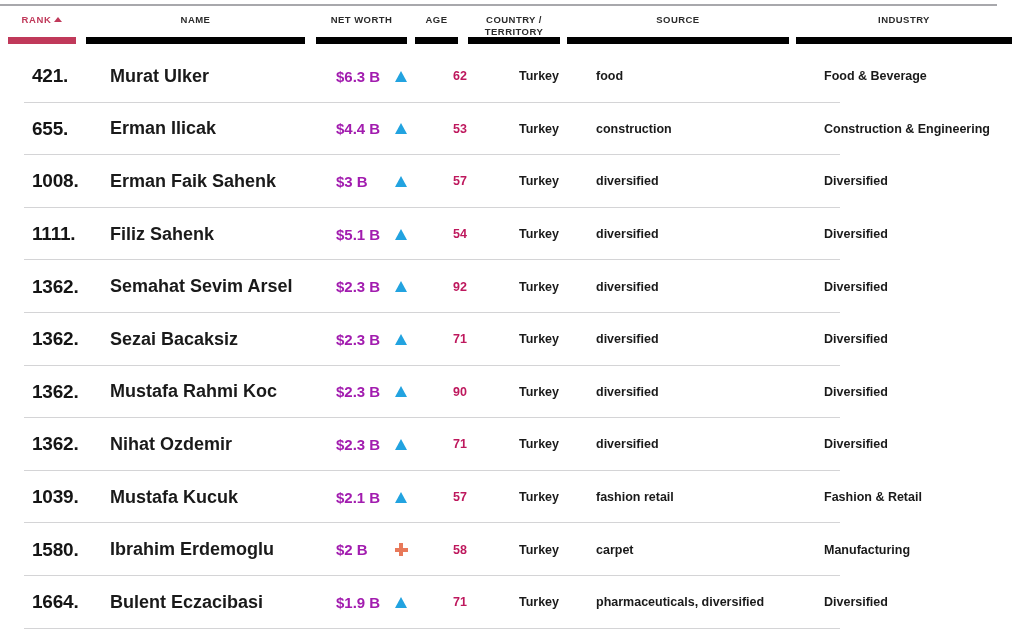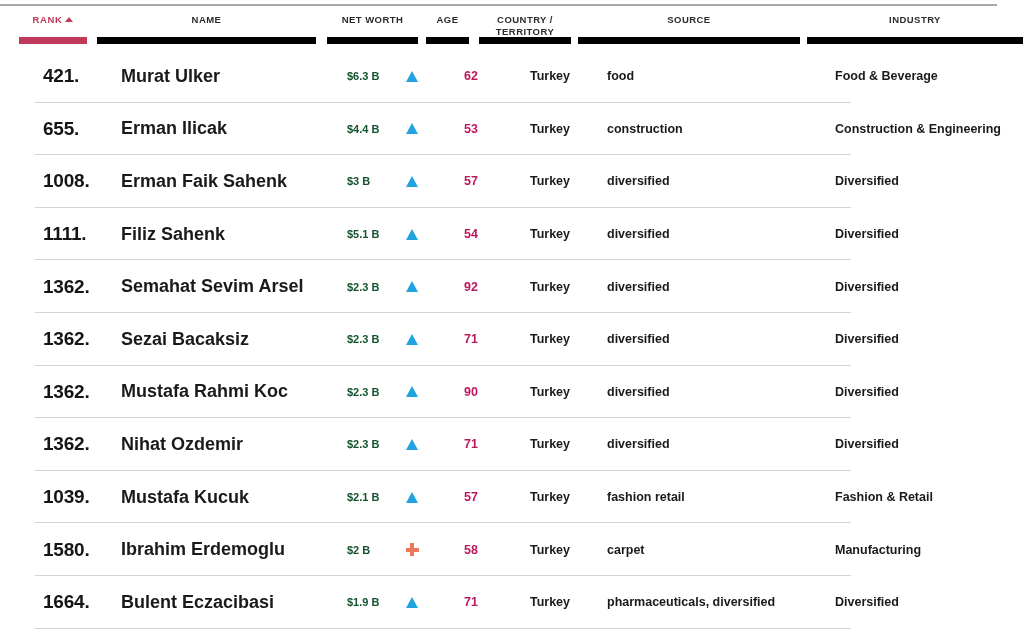--- a/index.html
+++ b/index.html
@@ -25,21 +25,21 @@
     left: 0;
     top: 4px;
     width: 997px;
     height: 2px;
     background: #a8a8ac;
   }
 
   
   .table {
     position: absolute;
-    left: 11px;
+    left: 0;
     top: 10px;
     width: 840px;
   }
 
   
   .thead {
     position: relative;
     height: 40px;
   }
 
@@ -125,23 +125,23 @@
     width: 220px;
     font-size: 18px;
     font-weight: 700;
     color: #1a1a1a;
   }
 
   .c-worth {
     left: 312px;
     width: 62px;
     justify-content: flex-start;
-    font-size: 11px;
-    font-weight: 700;
-    color: #14532d;
+    font-size: 15px;
+    font-weight: 700;
+    color: #a21caf;
   }
 
   .c-change {
     left: 366px;
     width: 22px;
     justify-content: center;
   }
 
   .c-age {
     left: 414px;

